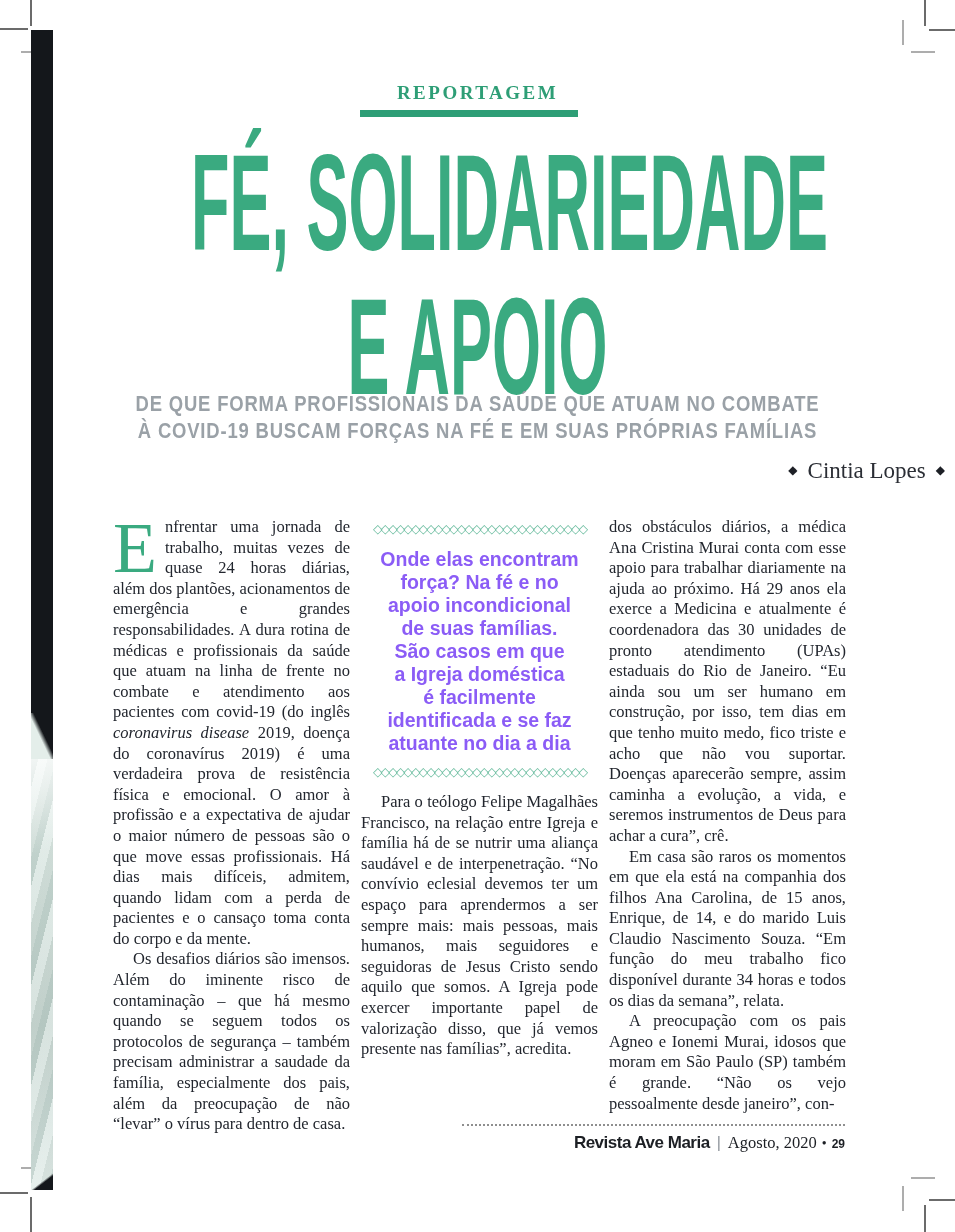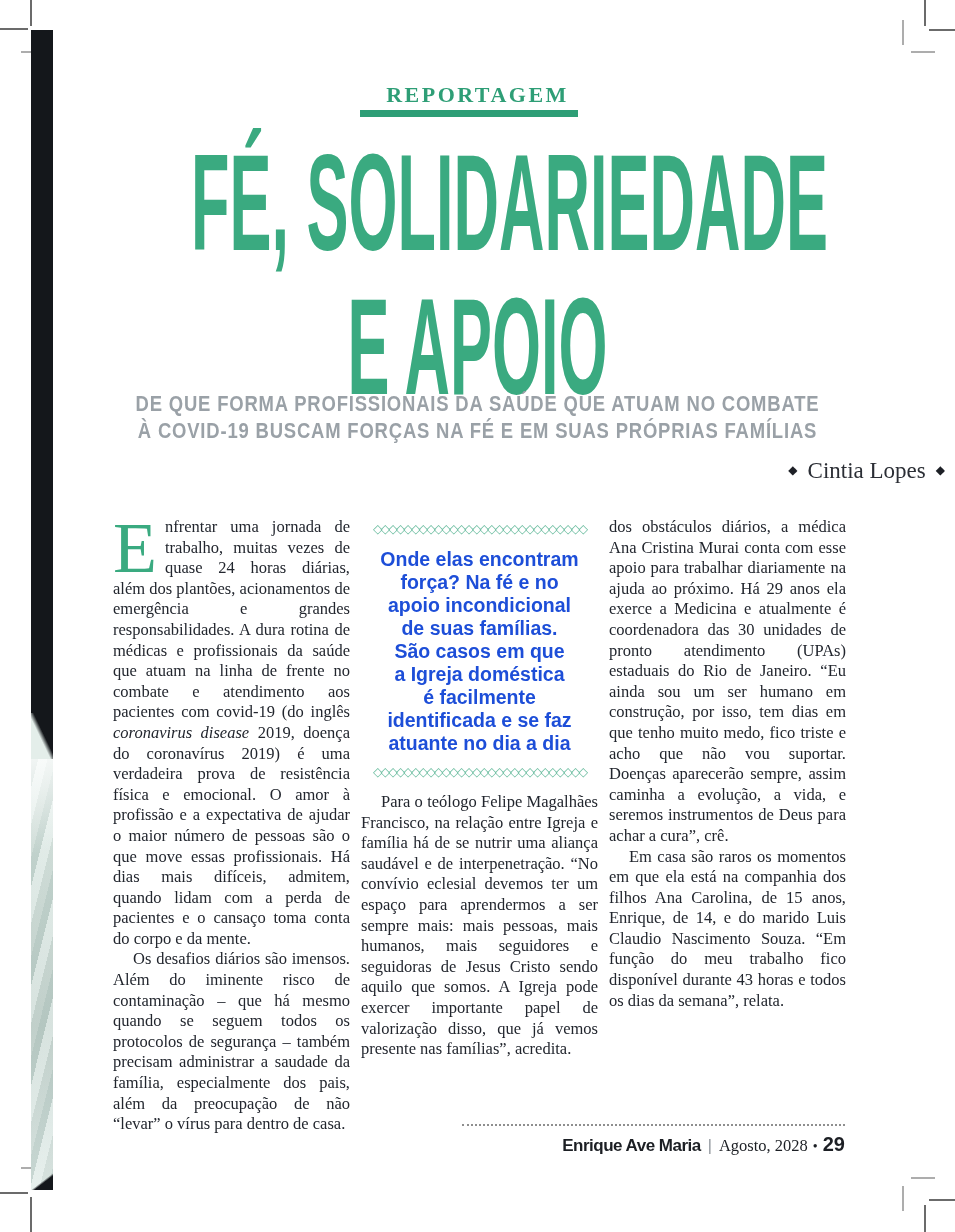--- a/index.html
+++ b/index.html
@@ -17,21 +17,21 @@
   .strip-photo{flex:1;position:relative;
     background:
       linear-gradient(168deg, rgba(255,255,255,.75) 0%, rgba(255,255,255,0) 22%),
       repeating-linear-gradient(104deg, rgba(164,188,181,.40) 0 7px, rgba(235,244,241,.55) 7px 16px, rgba(196,212,206,.35) 16px 24px),
       linear-gradient(to bottom,#dfeae6 0%,#ccd9d4 35%,#bfcdc8 62%,#d3dedb 85%,#e2ebe8 100%);
   }
   .strip-wedge{position:absolute;bottom:0;left:0;right:0;height:17px;
     background:linear-gradient(to top left,#14171b 42%,rgba(0,0,0,0) 50%);}
   
   .kicker{position:absolute;top:82px;left:0;width:955px;text-align:center;
-    font-family:"Liberation Serif",serif;font-weight:bold;font-size:22px;
+    font-family:"Liberation Serif",serif;font-weight:bold;font-size:19px;
     letter-spacing:2.5px;color:#2e9e76;}
   .kicker-bar{position:absolute;top:110px;left:360px;width:218px;height:7px;background:#2e9e76;}
   
   .title{position:absolute;top:130px;left:0;width:955px;text-align:center;
     color:#3aaa80;font-family:"Liberation Sans",sans-serif;font-weight:bold;
     font-size:105px;line-height:111px;transform:scale(0.60,1.30);transform-origin:50% 0;
     white-space:nowrap;}
   
   .subtitle{position:absolute;top:390px;left:0;width:955px;text-align:center;
     color:#9aa1a7;font-family:"Liberation Sans",sans-serif;font-weight:bold;
@@ -46,31 +46,31 @@
   .col{width:237px;font-size:16.5px;line-height:20.6px;color:#22262e;text-align:justify;}
   .col p{margin:0;}
   .col p.indent{text-indent:20px;}
   .dropcap{float:left;color:#3aaa80;font-family:"Liberation Serif",serif;
     font-size:72px;line-height:56px;padding:3px 8px 0 0;}
   .ital{font-style:italic;}
   
   .chain{text-align:center;color:#6cbda0;font-size:12.5px;letter-spacing:-2px;
     white-space:nowrap;overflow:hidden;line-height:14px;margin-top:5px;}
   .chain.bottom{margin-top:10px;margin-bottom:13px;}
-  .pull-quote{text-align:center;color:#1d4ed8;font-family:"Liberation Sans",sans-serif;
+  .pull-quote{text-align:center;color:#8b5cf6;font-family:"Liberation Sans",sans-serif;
     font-weight:bold;font-size:19.5px;line-height:23px;white-space:pre-line;margin-top:12px;}
   
   .footer-rule{position:absolute;left:462px;top:1124px;width:383px;border-top:2px dotted #8f8f8f;}
   .footer{position:absolute;left:462px;top:1133px;width:383px;text-align:right;
     color:#1c1f24;font-size:16px;white-space:nowrap;}
   .f-mag{font-family:"Liberation Sans",sans-serif;font-weight:bold;font-size:17px;letter-spacing:-0.5px;}
   .f-sep{color:#8d939a;margin:0 7px;font-family:"Liberation Sans",sans-serif;font-weight:normal;}
   .f-issue{font-family:"Liberation Serif",serif;font-size:16.5px;}
   .f-bullet{margin:0 5px;font-size:14px;}
-  .f-page{font-family:"Liberation Sans",sans-serif;font-weight:bold;font-size:20px;}
+  .f-page{font-family:"Liberation Sans",sans-serif;font-weight:bold;font-size:12px;}
 </style>
 </head>
 <body>
 
 <div class="page">
 
   <div class="mark" style="left:30px;top:0;width:2px;height:26px;"></div>
   <div class="mark" style="left:0;top:28px;width:28px;height:2px;"></div>
   <div class="mark light" style="left:21px;top:51px;width:23px;height:2px;"></div>
   <div class="mark" style="left:924px;top:0;width:2px;height:26px;"></div>
@@ -127,23 +127,24 @@
 a Igreja doméstica
 é facilmente
 identificada e se faz
 atuante no dia a dia</div>
       <div class="chain bottom">◇◇◇◇◇◇◇◇◇◇◇◇◇◇◇◇◇◇◇◇◇◇◇◇◇◇◇◇</div>
       <p class="indent">Para o teólogo Felipe Magalhães Francisco, na relação entre Igreja e família há de se nutrir uma aliança saudável e de interpenetração. “No convívio eclesial devemos ter um espaço para aprendermos a ser sempre mais: mais pessoas, mais humanos, mais seguidores e seguidoras de Jesus Cristo sendo aquilo que somos. A Igreja pode exercer importante papel de valorização disso, que já vemos presente nas famílias”, acredita.</p>
     </div>
 
     <div class="col">
       <p>dos obstáculos diários, a médica Ana Cristina Murai conta com esse apoio para trabalhar diariamente na ajuda ao próximo. Há 29 anos ela exerce a Medicina e atualmente é coordenadora das 30 unidades de pronto atendimento (UPAs) estaduais do Rio de Janeiro. “Eu ainda sou um ser humano em construção, por isso, tem dias em que tenho muito medo, fico triste e acho que não vou suportar. Doenças aparecerão sempre, assim caminha a evolução, a vida, e seremos instrumentos de Deus para achar a cura”, crê.</p>
-      <p class="indent">Em casa são raros os momentos em que ela está na companhia dos filhos Ana Carolina, de 15 anos, Enrique, de 14, e do marido Luis Claudio Nascimento Souza. “Em função do meu trabalho fico disponível durante 43 horas e todos os dias da semana”, relata.</p>
+      <p class="indent">Em casa são raros os momentos em que ela está na companhia dos filhos Ana Carolina, de 15 anos, Enrique, de 14, e do marido Luis Claudio Nascimento Souza. “Em função do meu trabalho fico disponível durante 34 horas e todos os dias da semana”, relata.</p>
+      <p class="indent">A preocupação com os pais Agneo e Ionemi Murai, idosos que moram em São Paulo (SP) também é grande. “Não os vejo pessoalmente desde janeiro”, con-</p>
     </div>
 
   </div>
 
   <div class="footer-rule"></div>
   <div class="footer">
-    <span class="f-mag">Enrique Ave Maria</span><span class="f-sep">|</span><span class="f-issue">Agosto, 2028</span><span class="f-bullet">•</span><span class="f-page">29</span>
+    <span class="f-mag">Revista Ave Maria</span><span class="f-sep">|</span><span class="f-issue">Agosto, 2020</span><span class="f-bullet">•</span><span class="f-page">29</span>
   </div>
 
 </div>
 
 </body></html>

